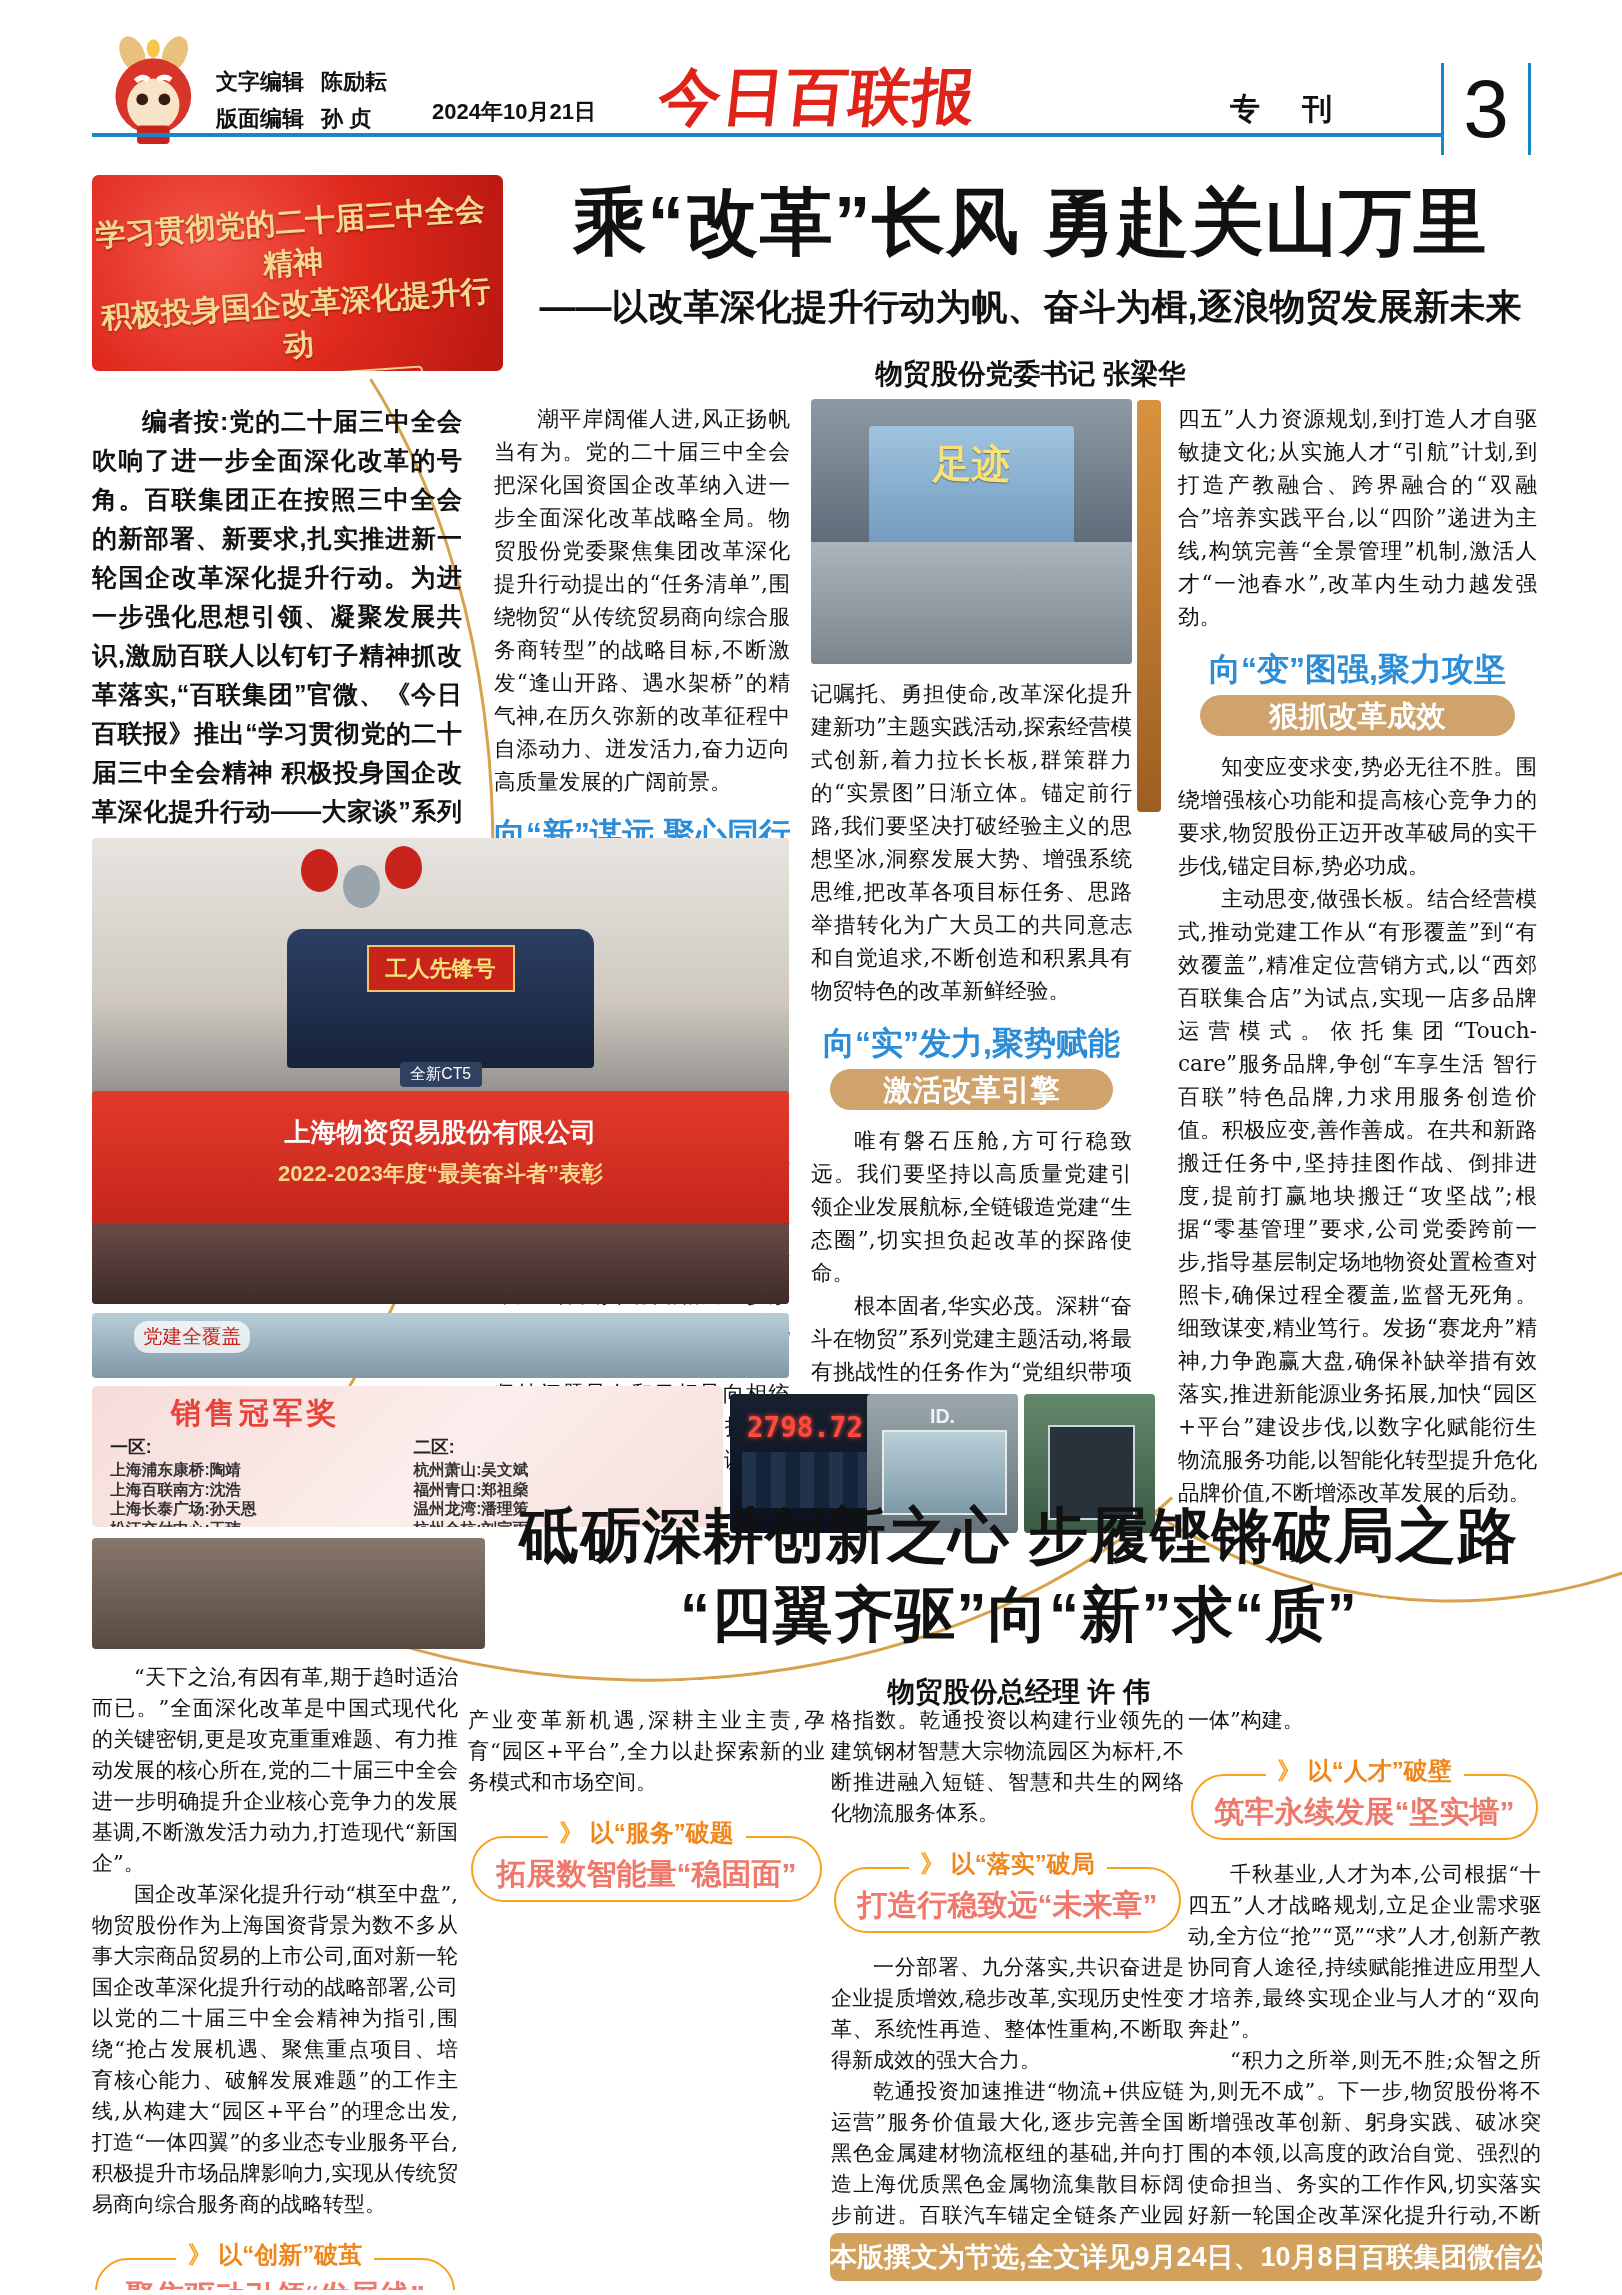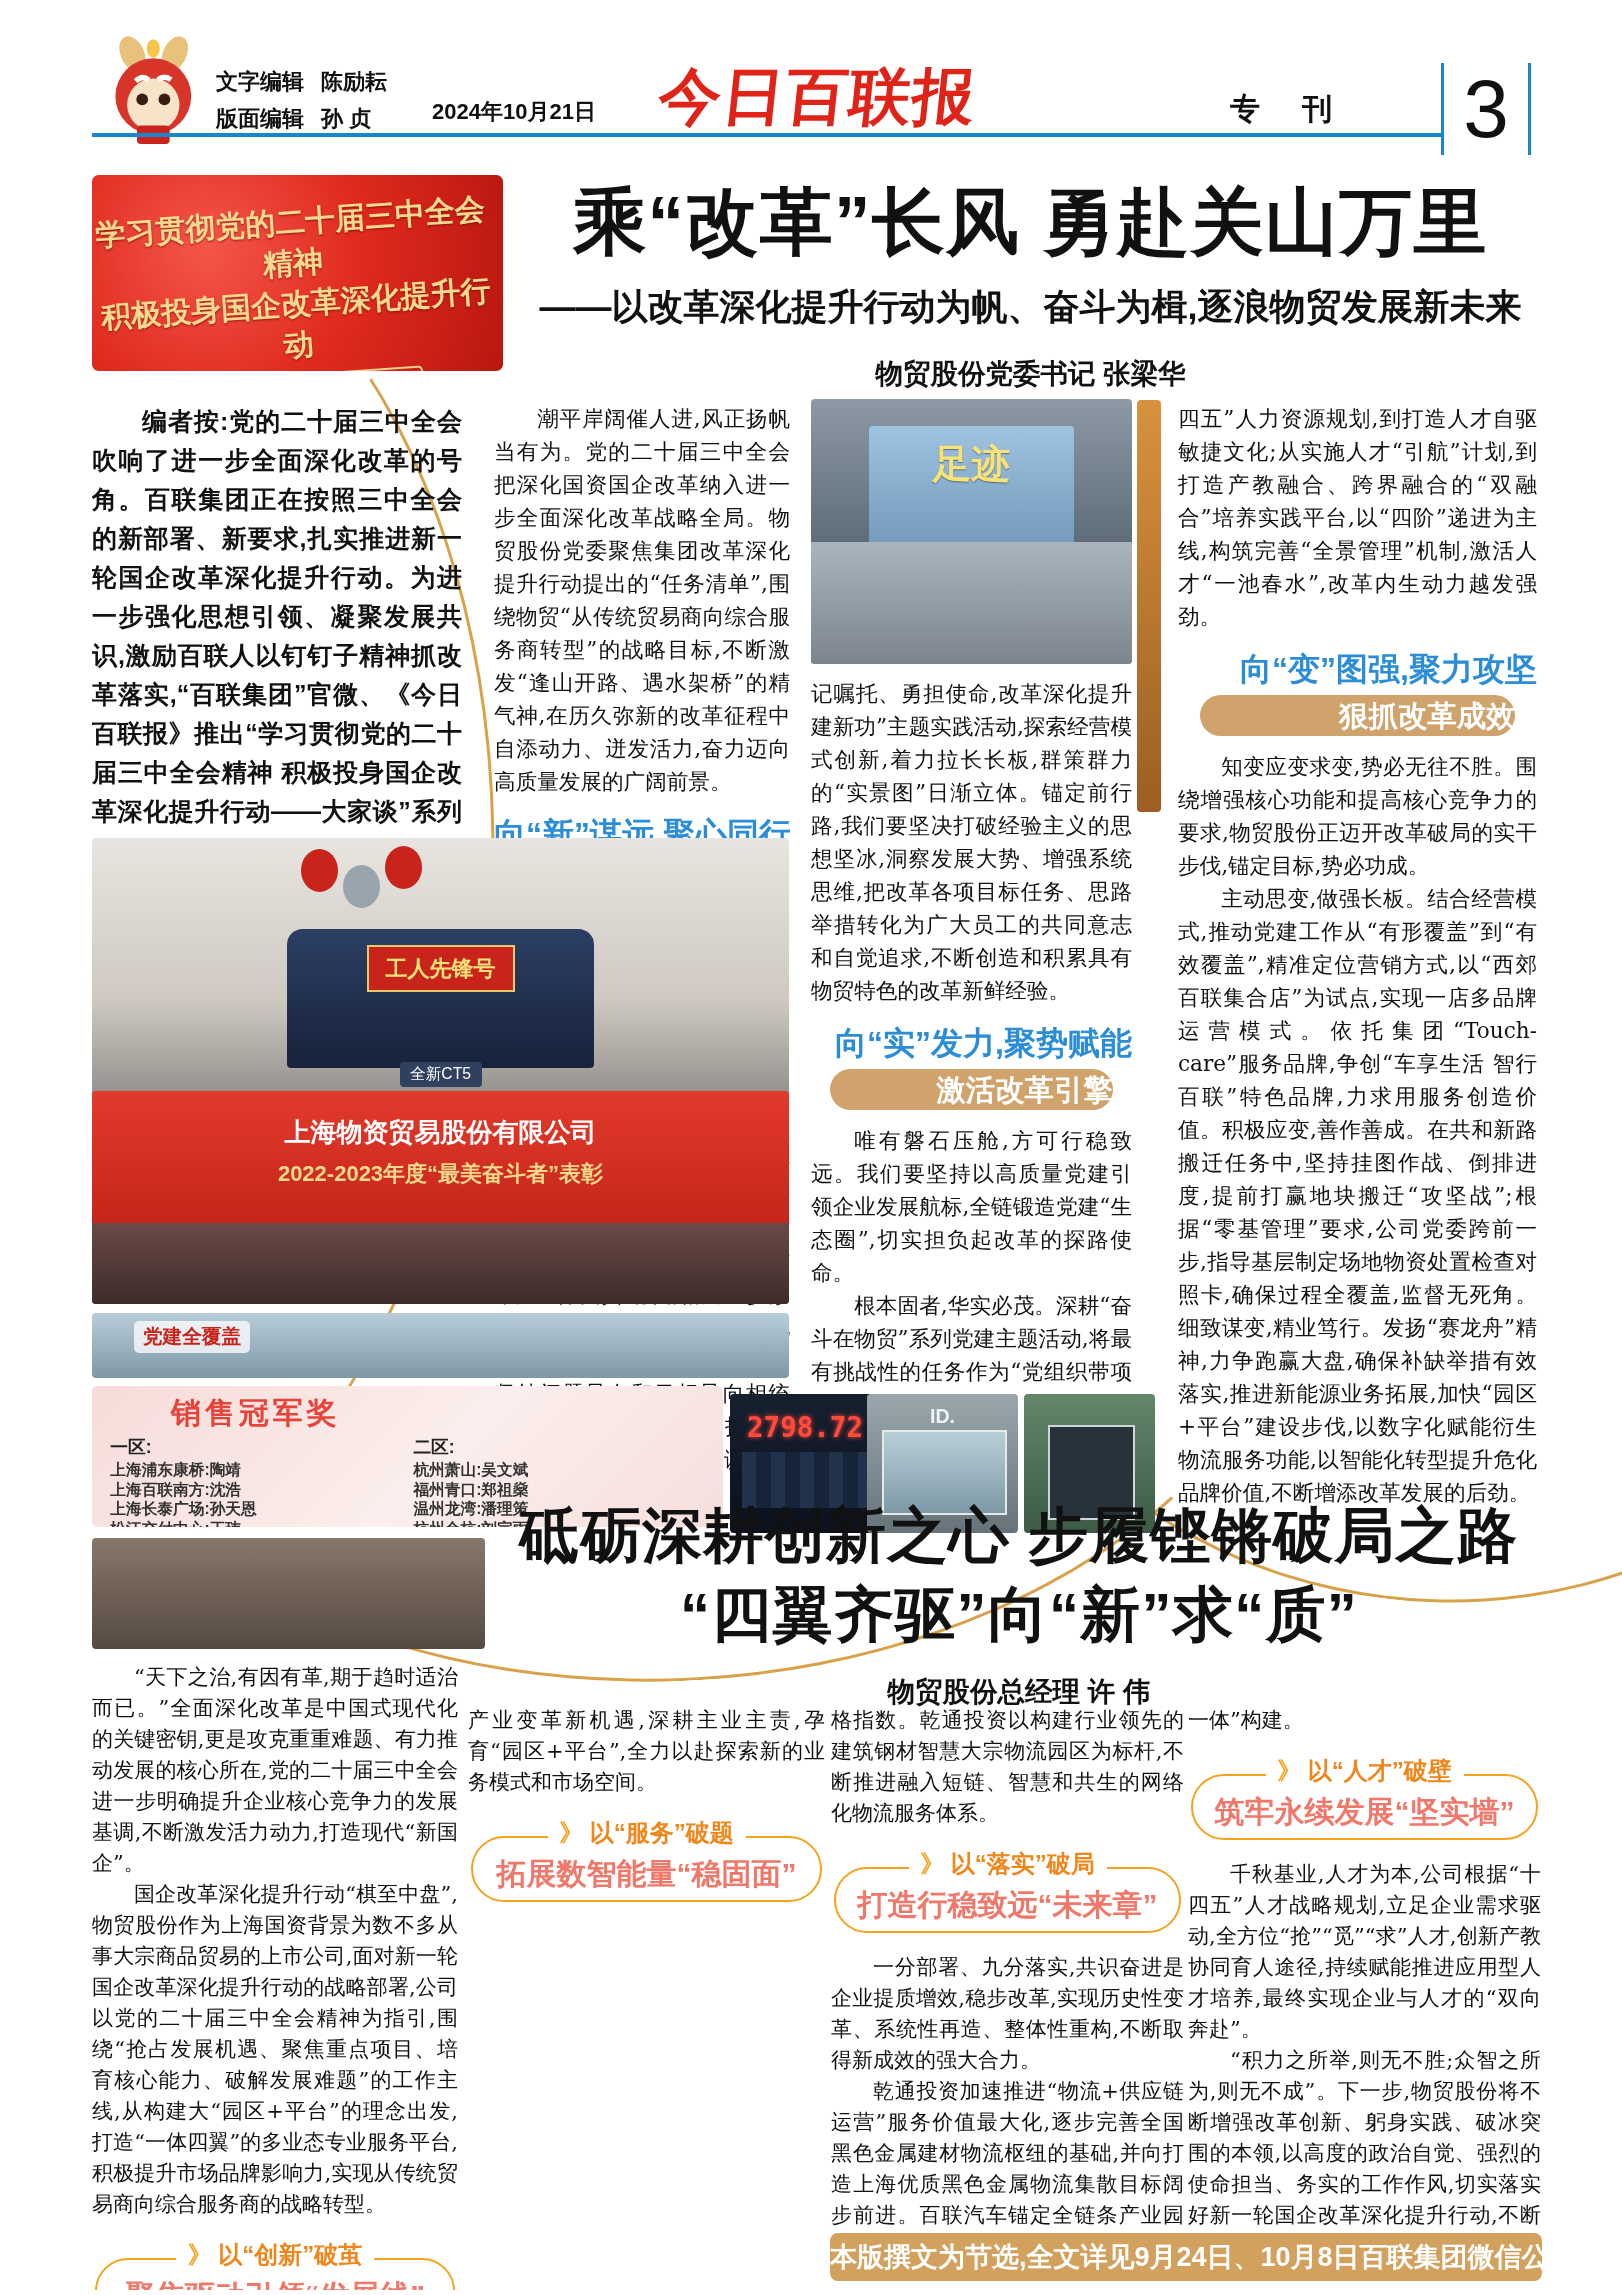--- a/index.html
+++ b/index.html
@@ -49,21 +49,21 @@
 
   
   .col{position:absolute;overflow:hidden;text-align:justify;}
   .col p{margin:0;text-indent:2em;font-size:21.6px;line-height:33px;}
   .note{font-family:"Liberation Sans","DejaVu Sans",sans-serif;}
   .note p{font-size:25px;line-height:39px;font-weight:700;text-indent:2em;margin:0;}
   .note .lbl{font-weight:900;}
   .bcol p{font-size:21px;line-height:31px;}
 
   
-  .sec{text-align:right;margin:17px 0 14.4px;}
+  .sec{text-align:center;margin:17px 0 14.4px;}
   .sec .h{color:#2b8cd8;font-weight:800;font-size:32px;line-height:38px;white-space:nowrap;
           font-family:"Liberation Sans","DejaVu Sans",sans-serif;}
   .sec .pill{display:block;margin:6.5px auto 0;background:#cfa36b;color:#fff;font-size:29.4px;line-height:41px;
              font-weight:700;border-radius:654px;width:88%;
              font-family:"Liberation Sans","DejaVu Sans",sans-serif;}
 
   
   .osec{position:relative;border:2.6px solid #f6a21d;border-radius:42px;margin:38px 2.6px 18.3px;
         padding:18.3px 5.2px 9.2px;text-align:center;}
   .osec .h1{position:absolute;top:-21px;left:50%;transform:translateX(-50%);background:#fff;padding:0 11.8px;
@@ -89,22 +89,22 @@
               white-space:nowrap;}
   .ph2 .ct5{position:absolute;left:50%;bottom:7%;transform:translateX(-50%);background:#30415f;color:#fff;
             font-size:15.7px;padding:2px 10.5px;border-radius:3.9px;}
   .ph2 .balloon{position:absolute;width:37px;height:43px;border-radius:50%;}
   .ph3{background:linear-gradient(180deg,#e23a2c 0%,#c12318 70%,#a81d12 100%);text-align:center;}
   .ph3 .t1{margin-top:23.6px;font-size:26px;font-weight:800;color:#fff;}
   .ph3 .t2{margin-top:9.2px;font-size:22px;font-weight:700;color:#f7d98c;}
   .ph3 .crowd{position:absolute;left:0;bottom:0;width:100%;height:38%;
               background:linear-gradient(180deg,#6b4a46,#3c2b2a);}
   .ph4{background:linear-gradient(180deg,#b8cdd8 0%,#7f98a6 100%);}
-  .ph4 .ban{position:absolute;left:6%;top:12%;font-size:19.6px;font-weight:700;color:#c8241c;
-            background:rgba(255,255,255,.75);padding:2.6px 9.2px;border-radius:5px;text-align:center;}
+  .ph4 .ban{position:absolute;left:6%;top:12%;font-size:19.6px;font-weight:400;color:#c8241c;
+            background:rgba(255,255,255,.75);padding:2.6px 9.2px;border-radius:14px;text-align:center;}
   .ph5{background:linear-gradient(180deg,#88776b 0%,#564a41 100%);}
   .ph6{background:linear-gradient(180deg,#17202f 0%,#0b111d 100%);}
   .ph6 .num{margin:17px auto 0;width:80%;text-align:center;color:#ff4a3c;font-size:27.5px;font-weight:900;
             font-family:"DejaVu Sans Mono","Liberation Mono",monospace;text-shadow:0 0 5.2px #ff4a3c;}
   .ph6 .grid{margin:9.2px auto 0;width:84%;height:40%;
              background:repeating-linear-gradient(90deg,#20324c 0 14.4px,#16243a 14.4px 29px);}
   .ph7{background:linear-gradient(180deg,#9aa7ad 0%,#66737a 100%);}
   .ph7 .glass{position:absolute;left:10%;top:26%;width:80%;height:58%;
               background:linear-gradient(180deg,#b9cfd8,#7d99a6);border:2.6px solid #e5e9ea;}
   .ph7 .id{position:absolute;left:50%;top:8%;transform:translateX(-50%);color:#eef3f5;font-weight:900;font-size:19.6px;}

